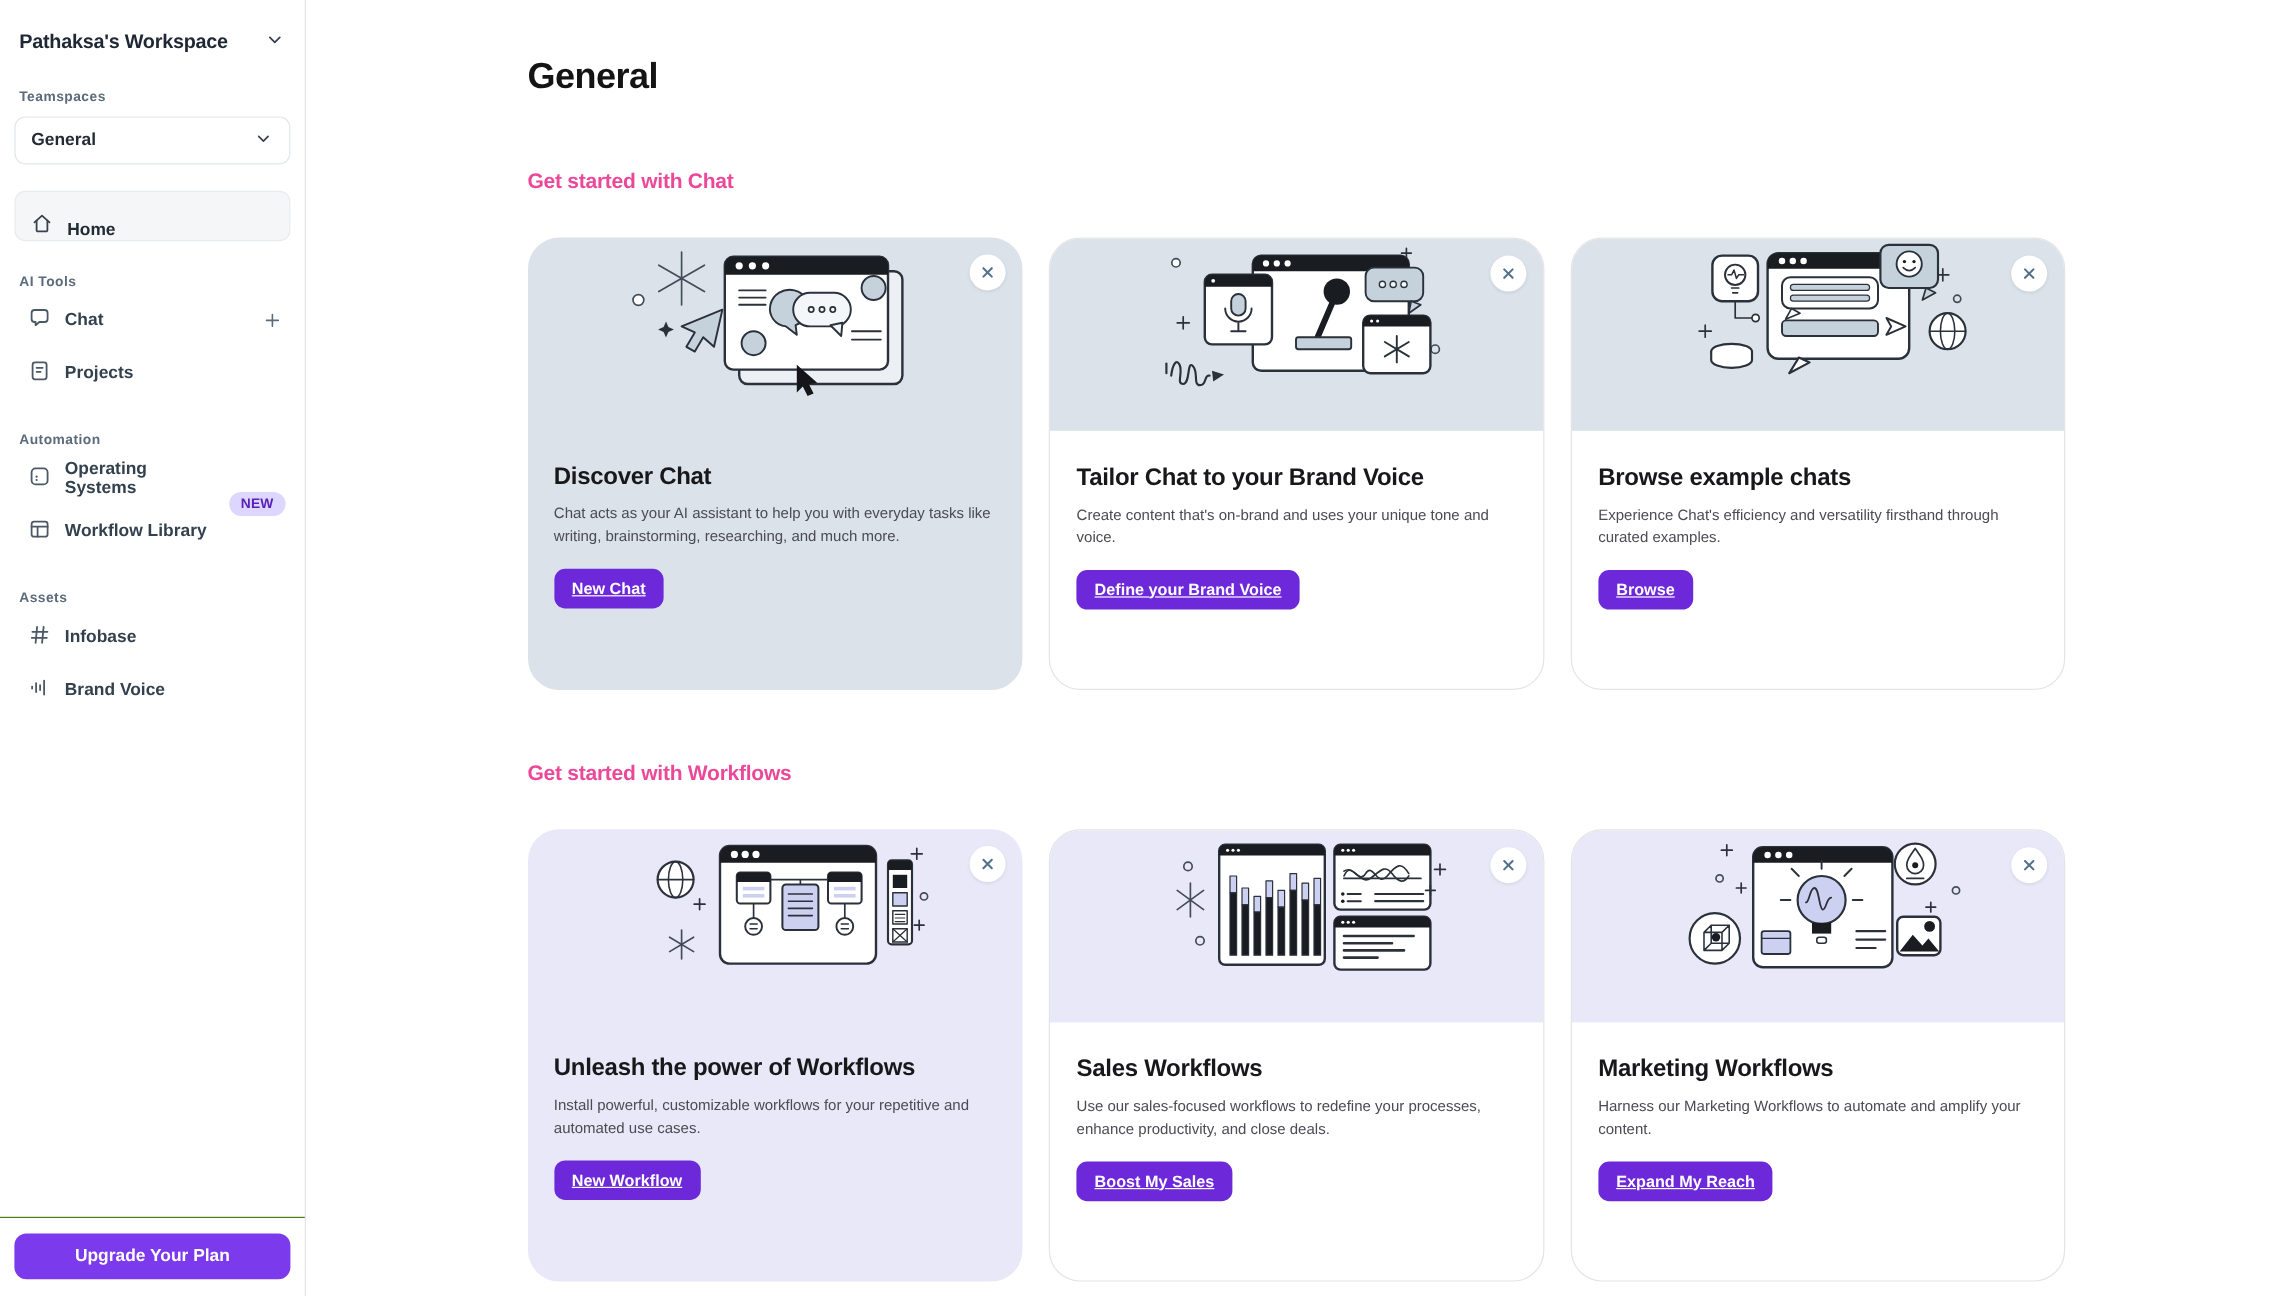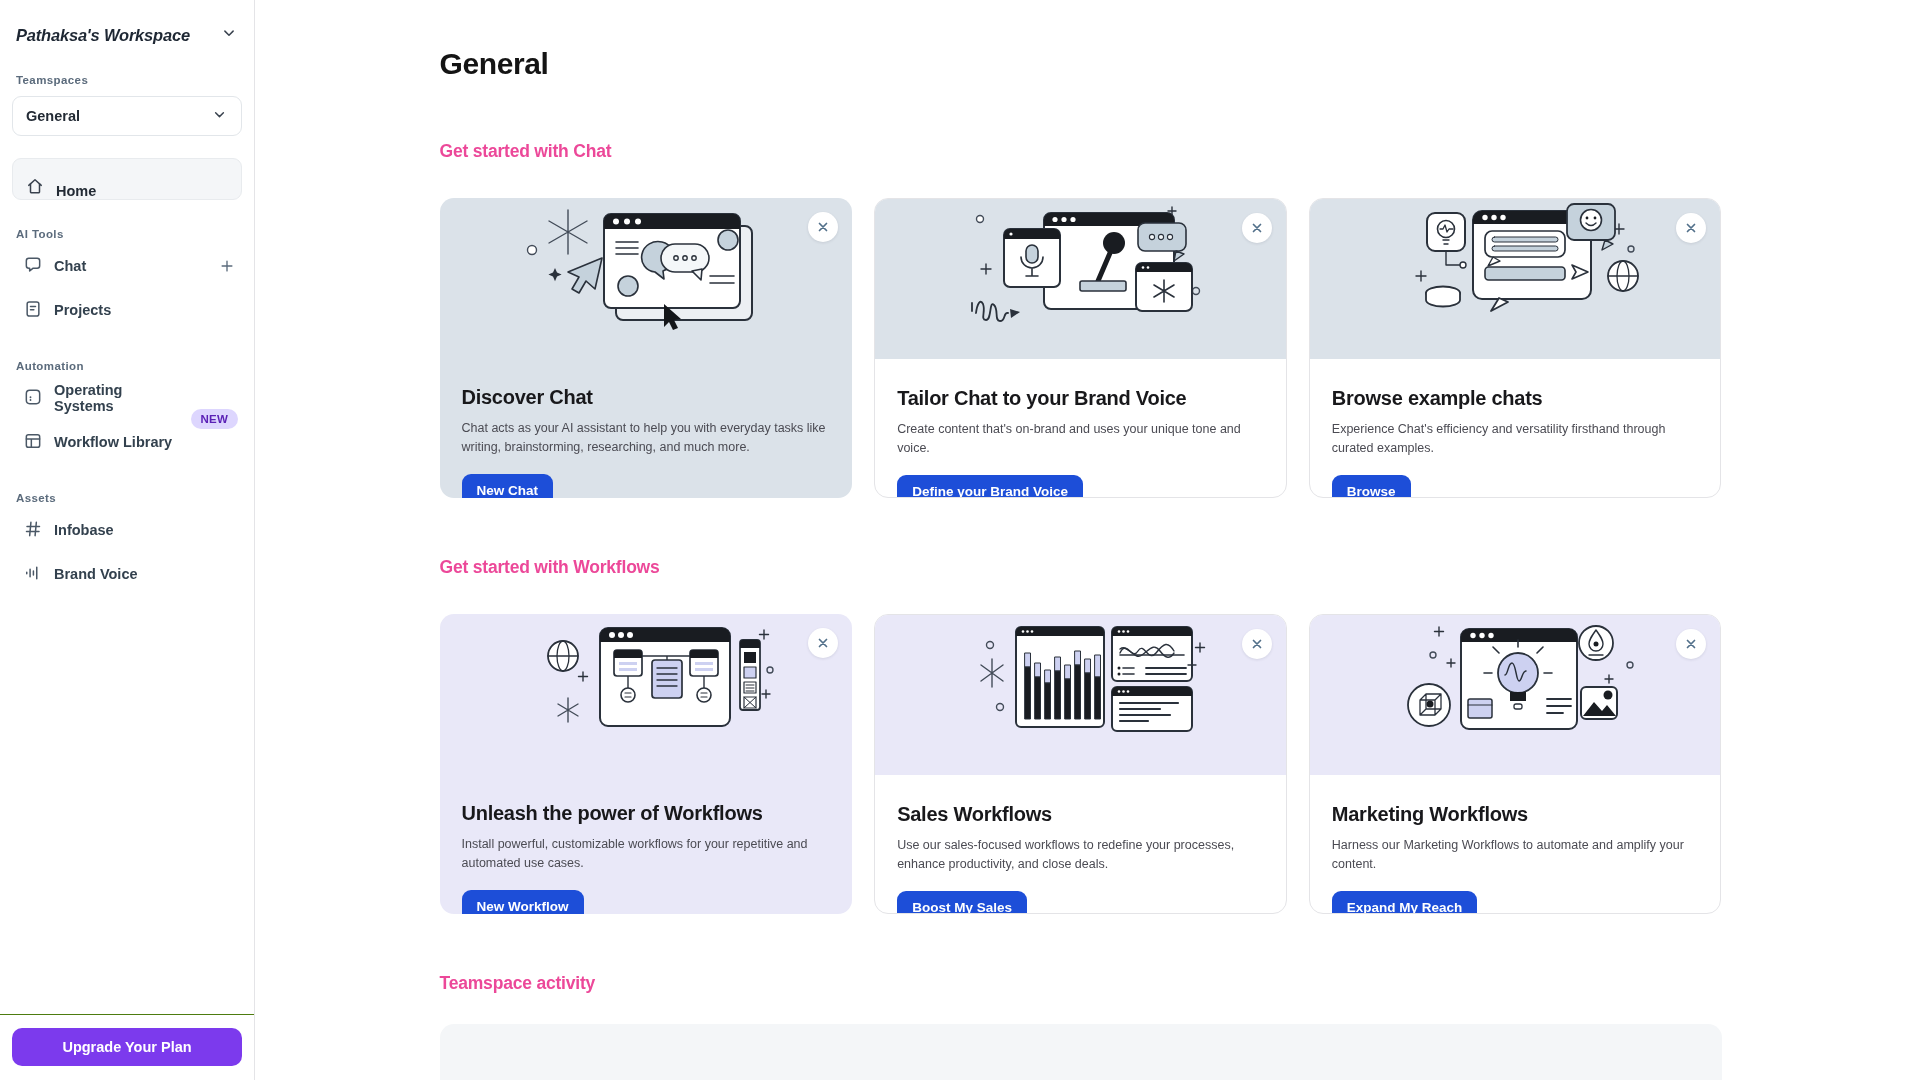--- a/index.html
+++ b/index.html
@@ -10,21 +10,21 @@
   }
   svg * { stroke-linecap:round; stroke-linejoin:round; }
 
   
   .sidebar {
     width:255px; min-width:255px; height:100%; background:#fff;
     border-right:1px solid #e4e4e7; display:flex; flex-direction:column;
   }
   .workspace-row {
     display:flex; align-items:center; justify-content:space-between;
-    padding:24px 16px 0 16px; cursor:pointer;font-style:italic;
+    padding:24px 16px 0 16px; cursor:pointer;
   }
   .workspace-name { font-size:16.5px; font-weight:700; color:#1e2733; letter-spacing:-0.2px; }
   .ts-label, .section-label {
     font-size:11.5px; font-weight:700; color:#5b6b7c; letter-spacing:0.4px;
     padding:0 16px; margin-top:28px;
   }
   .teamspace-select {
     margin:10px 12px 0; height:40px; border:1px solid #e2e6ea; border-radius:9px;
     background:#fff; display:flex; align-items:center; justify-content:space-between;
     padding:0 13px; font-size:14.5px; font-weight:700; color:#232b35; cursor:pointer;
@@ -58,39 +58,39 @@
   }
 
   
   .main { flex:1; height:100%; overflow:hidden; }
   .content { width:1282px; margin:0 auto; padding-top:46px; }
   .page-title { font-size:30px; font-weight:800; color:#141414; letter-spacing:-0.4px; line-height:36px; }
   .section-heading { font-size:17.5px; font-weight:700; color:#ec4899; margin-top:58px; line-height:22px; letter-spacing:-0.2px; }
   .card-row { display:grid; grid-template-columns:repeat(3,1fr); gap:22px; margin-top:36px; }
 
   .card {
-    height:300px; border-radius:14px; position:relative; overflow:hidden; background:#fff;
+    height:377px; border-radius:26px; position:relative; overflow:hidden; background:#fff;
   }
   .card.split { border:1px solid #e4e4e7; }
   .card.theme-blue.filled, .card.theme-blue .card-img { background:#dbe2e9; }
   .card.theme-purple.filled, .card.theme-purple .card-img { background:#e9e8f8; }
   .card-img { height:160px; display:flex; align-items:flex-start; justify-content:center; }
   .card.filled .card-img { background:transparent; }
   .dismiss-btn {
     position:absolute; top:14px; right:14px; width:30px; height:30px; border-radius:50%;
     background:#fff; border:none; cursor:pointer; display:flex; align-items:center;
     justify-content:center; box-shadow:0 1px 3px rgba(15,30,50,.10);
   }
   .card-body { padding:28px 22px 0; }
   .card-title { font-size:20px; font-weight:700; color:#18181b; letter-spacing:-0.25px; }
   .card-desc { margin-top:10px; font-size:12.5px; line-height:1.5; color:#4b4b53; max-width:382px; }
   .card-btn {
-    margin-top:17px; display:inline-block; background:#1d4ed8; color:#fff;
+    margin-top:17px; display:inline-block; background:#6d28d9; color:#fff;
     font-family:inherit; font-size:13.5px; font-weight:700; padding:9px 15px;
-    border:none; border-radius:9px; cursor:pointer;
+    border:none; border-radius:9px; cursor:pointer;text-decoration:underline;
   }
 
   .activity-panel {
     margin-top:30px; height:70px; background:#f4f6f8; border-radius:14px;
   }
 </style>
 </head>
 <body>
 
 <aside class="sidebar">

